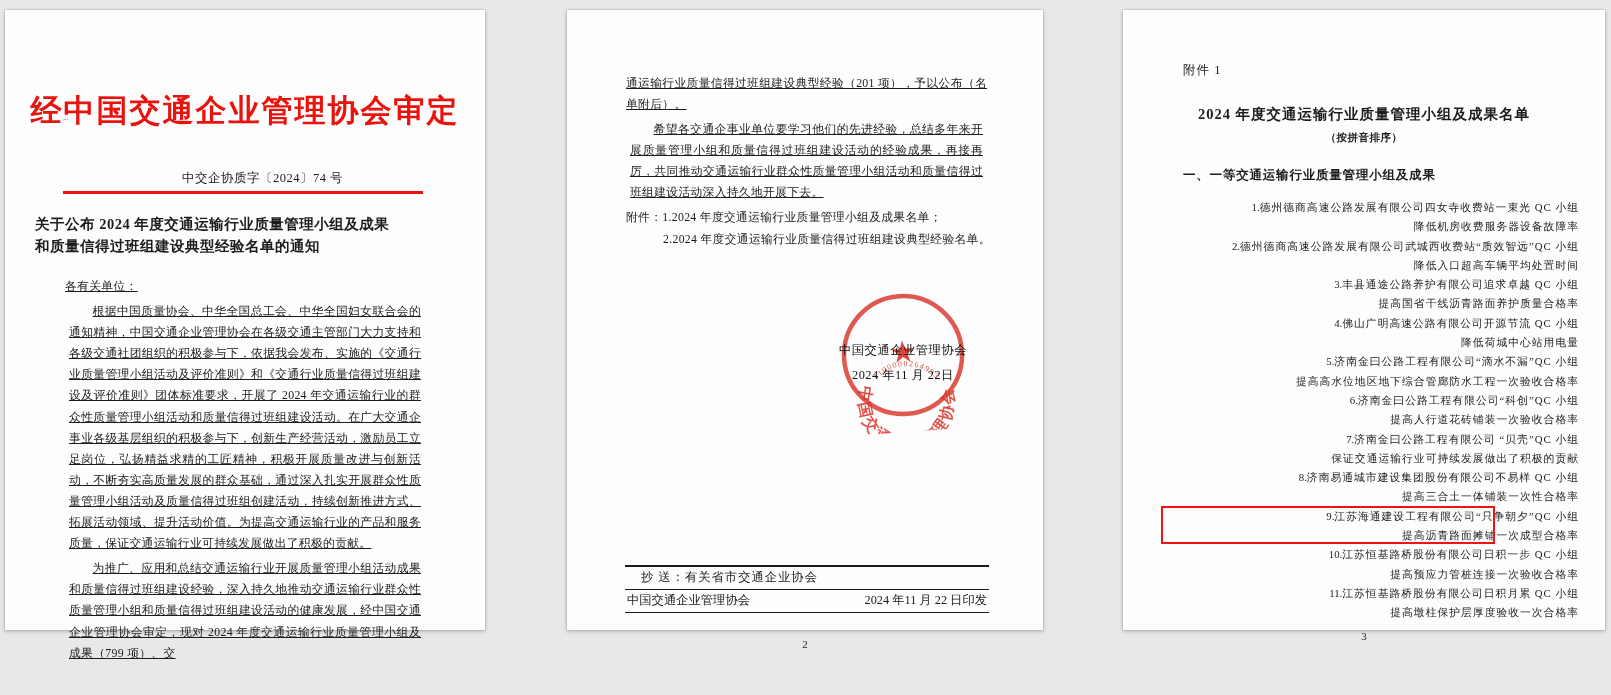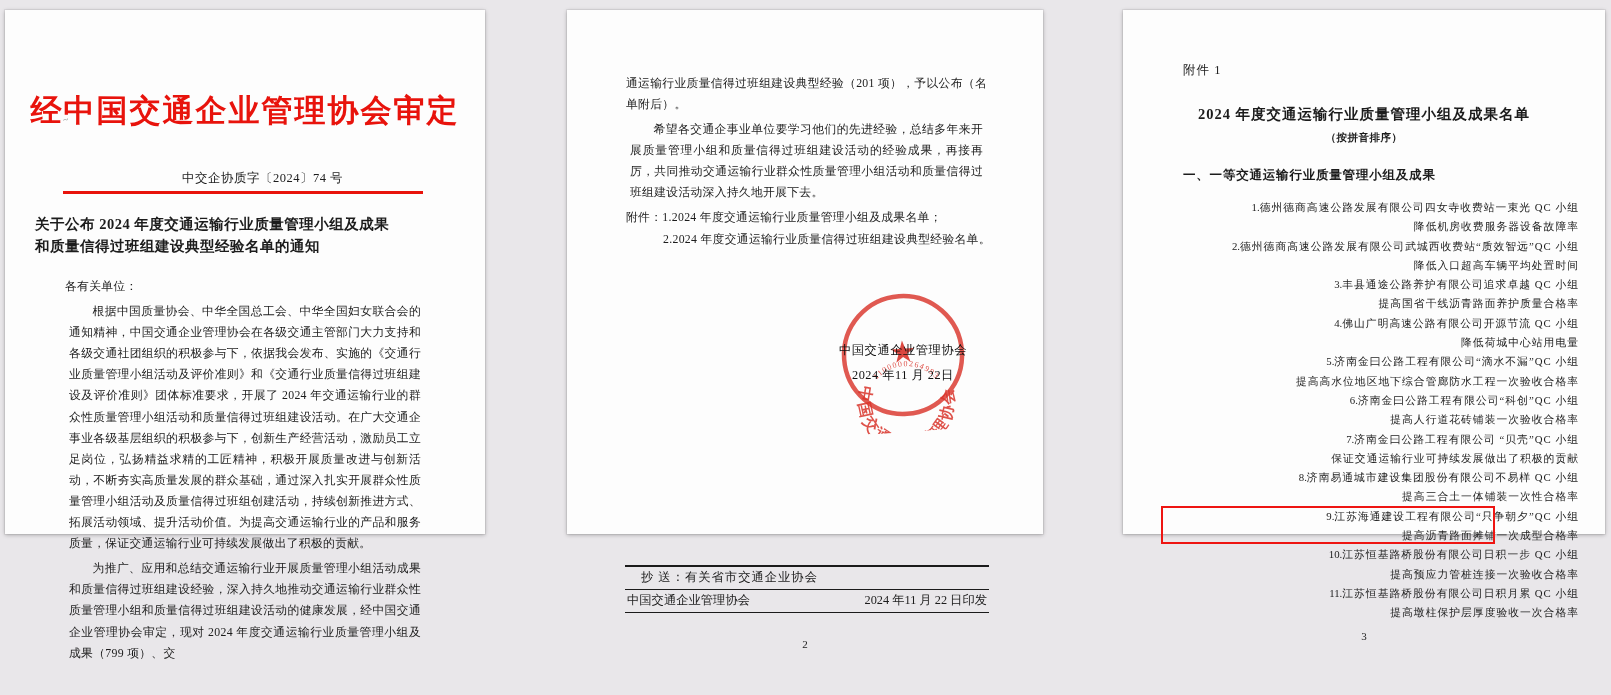--- a/index.html
+++ b/index.html
@@ -3,40 +3,40 @@
 <meta charset="utf-8">
 <style>
   html,body{margin:0;padding:0;}
   body{
     width:1611px;height:695px;overflow:hidden;position:relative;
     background:#e9e7ea;
     font-family:"Liberation Serif","DejaVu Serif",serif;
     color:#1c1c1c;
   }
   .page{
-    position:absolute;top:10px;height:524px;background:#fdfdfd;
+    position:absolute;top:10px;height:620px;background:#fdfdfd;
     box-shadow:0 1px 4px rgba(0,0,0,.28),0 0 0 1px rgba(0,0,0,.05);
   }
   #page1{left:5px;width:480px;}
   #page2{left:567px;width:476px;}
   #page3{left:1123px;width:482px;}
 
   
   .p1-artifact{position:absolute;left:58px;top:104px;color:#9a9a9a;font-size:10px;transform:rotate(-15deg);}
   .p1-header{
     position:absolute;left:0;right:0;top:80px;text-align:center;
     color:#e8130c;font-size:31px;font-weight:bold;letter-spacing:2px;white-space:nowrap;
   }
   .p1-docnum{position:absolute;left:0;right:0;top:160px;text-align:center;font-size:12.5px;letter-spacing:.5px;padding-left:35px;}
   .p1-redline{position:absolute;left:58px;right:62px;top:181px;height:2.5px;background:#e8130c;}
   .p1-title{
     position:absolute;left:30px;right:30px;top:203px;text-align:left;
     font-size:14.5px;font-weight:bold;line-height:22px;letter-spacing:.5px;
   }
-  .doc-body{font-size:11.8px;line-height:21.1px;text-align:justify;letter-spacing:.3px;}
+  .doc-body{font-size:11.8px;line-height:21.1px;text-align:justify;letter-spacing:.3px;text-decoration:underline;}
   .p1-body{position:absolute;left:60px;right:60px;top:266px;}
   .indent{text-indent:2em;margin:4px;}
   .noindent{text-indent:0;margin:0;}
 
   
   .p2-body{position:absolute;left:59px;right:56px;top:63px;}
   .p2-attach{position:absolute;left:59px;right:40px;top:197px;font-size:11.8px;line-height:21.5px;letter-spacing:.3px;}
   .p2-attach .attach-row{display:flex;}
   .p2-attach .attach-label{white-space:nowrap;}
   .p2-attach .attach-l2{padding-left:37px;}

